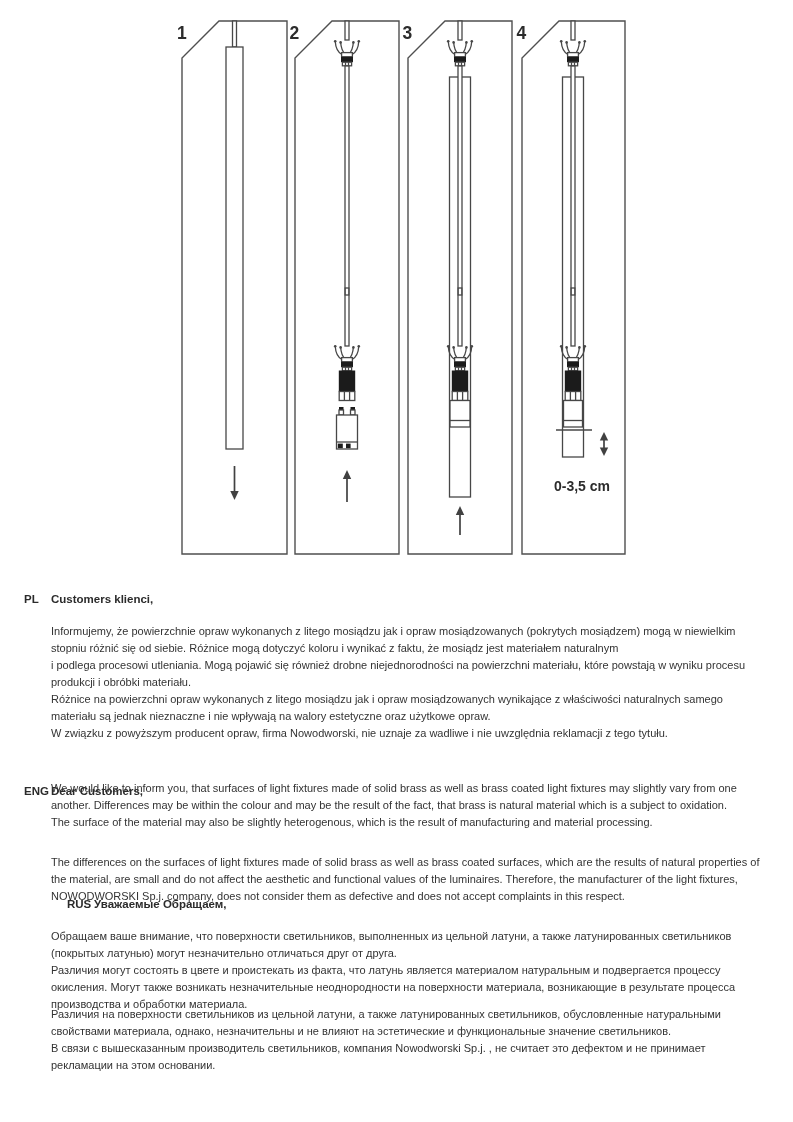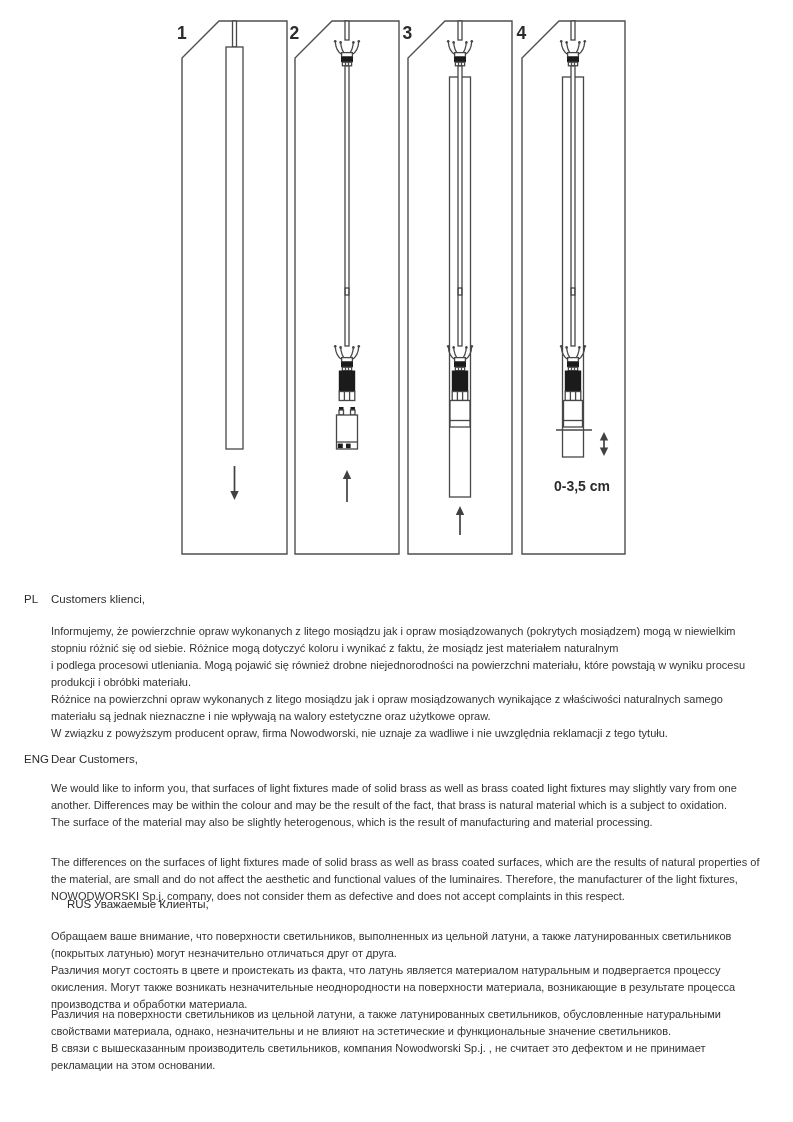--- a/index.html
+++ b/index.html
@@ -10,21 +10,21 @@
   .diagram-svg{position:absolute;left:158px;top:14px;}
   .panel-outline{fill:#ffffff;stroke:#4f4f4f;stroke-width:1.4;stroke-linejoin:miter;}
   .ln{stroke:#474747;stroke-width:1.3;fill:none;}
   .wh{fill:#ffffff;stroke:#474747;stroke-width:1.3;}
   .dk{fill:#1b1b1b;stroke:none;}
   .dot{fill:#474747;stroke:none;}
   .arrow-ln{stroke:#414141;stroke-width:1.7;fill:none;}
   .arrow-tri{fill:#414141;stroke:none;}
   .panel-num{font:700 17.5px "Liberation Sans",sans-serif;fill:#2c2c2c;}
   .annot{font:700 14px "Liberation Sans",sans-serif;fill:#2c2c2c;}
-  .sec-heading{position:absolute;left:24px;font-size:11.5px;font-weight:400;color:#2b2b2b;white-space:nowrap;}
+  .sec-heading{position:absolute;left:24px;font-size:11.5px;font-weight:700;color:#2b2b2b;white-space:nowrap;}
   .sec-heading .htext{position:absolute;left:27px;white-space:nowrap;}
   .para{
     position:absolute;left:51px;width:715px;
     font-size:11px;line-height:17px;color:#333;
     white-space:pre-line;
   }
 </style>
 </head>
 <body>
 
@@ -135,34 +135,34 @@
     <span class="htext">Customers klienci,</span>
   </div>
   <div class="para" style="top:623px;">Informujemy, że powierzchnie opraw wykonanych z litego mosiądzu jak i opraw mosiądzowanych (pokrytych mosiądzem) mogą w niewielkim
 stopniu różnić się od siebie. Różnice mogą dotyczyć koloru i wynikać z faktu, że mosiądz jest materiałem naturalnym
 i podlega procesowi utleniania. Mogą pojawić się również drobne niejednorodności na powierzchni materiału, które powstają w wyniku procesu
 produkcji i obróbki materiału.
 Różnice na powierzchni opraw wykonanych z litego mosiądzu jak i opraw mosiądzowanych wynikające z właściwości naturalnych samego
 materiału są jednak nieznaczne i nie wpływają na walory estetyczne oraz użytkowe opraw.
 W związku z powyższym producent opraw, firma Nowodworski, nie uznaje za wadliwe i nie uwzględnia reklamacji z tego tytułu.</div>
 
-  <div class="sec-heading" style="top:753px;">
+  <div class="sec-heading" style="top:785px;">
     <span>ENG</span>
     <span class="htext">Dear Customers,</span>
   </div>
   <div class="para" style="top:780px;">We would like to inform you, that surfaces of light fixtures made of solid brass as well as brass coated light fixtures may slightly vary from one
 another. Differences may be within the colour and may be the result of the fact, that brass is natural material which is a subject to oxidation.
 The surface of the material may also be slightly heterogenous, which is the result of manufacturing and material processing.</div>
   <div class="para" style="top:830px;margin-top:24px;">The differences on the surfaces of light fixtures made of solid brass as well as brass coated surfaces, which are the results of natural properties of
 the material, are small and do not affect the aesthetic and functional values of the luminaires. Therefore, the manufacturer of the light fixtures,
 NOWODWORSKI Sp.j. company, does not consider them as defective and does not accept complaints in this respect.</div>
 
   <div class="sec-heading" style="top:898px;margin-left:43px;">
     <span>RUS</span>
-    <span class="htext">Уважаемые Клиенты,</span>
+    <span class="htext">Уважаемые Обращаем,</span>
   </div>
   <div class="para" style="top:928px;">Обращаем ваше внимание, что поверхности светильников, выполненных из цельной латуни, а также латунированных светильников
 (покрытых латунью) могут незначительно отличаться друг от друга.
 Различия могут состоять в цвете и проистекать из факта, что латунь является материалом натуральным и подвергается процессу
 окисления. Могут также возникать незначительные неоднородности на поверхности материала, возникающие в результате процесса
 производства и обработки материала.</div>
   <div class="para" style="top:1006px;">Различия на поверхности светильников из цельной латуни, а также латунированных светильников, обусловленные натуральными
 свойствами материала, однако, незначительны и не влияют на эстетические и функциональные значение светильников.
 В связи с вышесказанным производитель светильников, компания Nowodworski Sp.j. , не считает это дефектом и не принимает
 рекламации на этом основании.</div>

